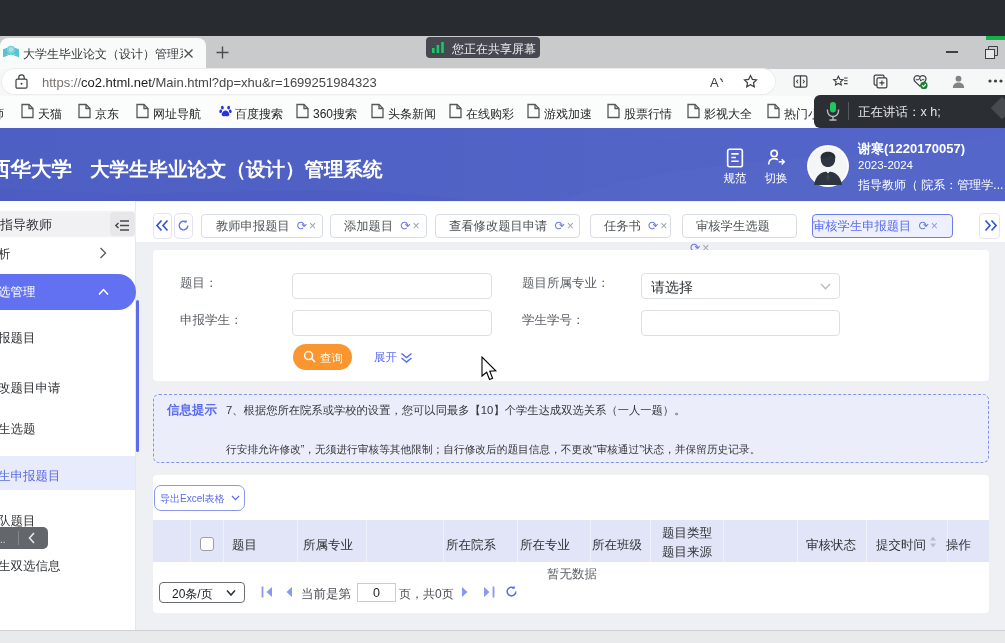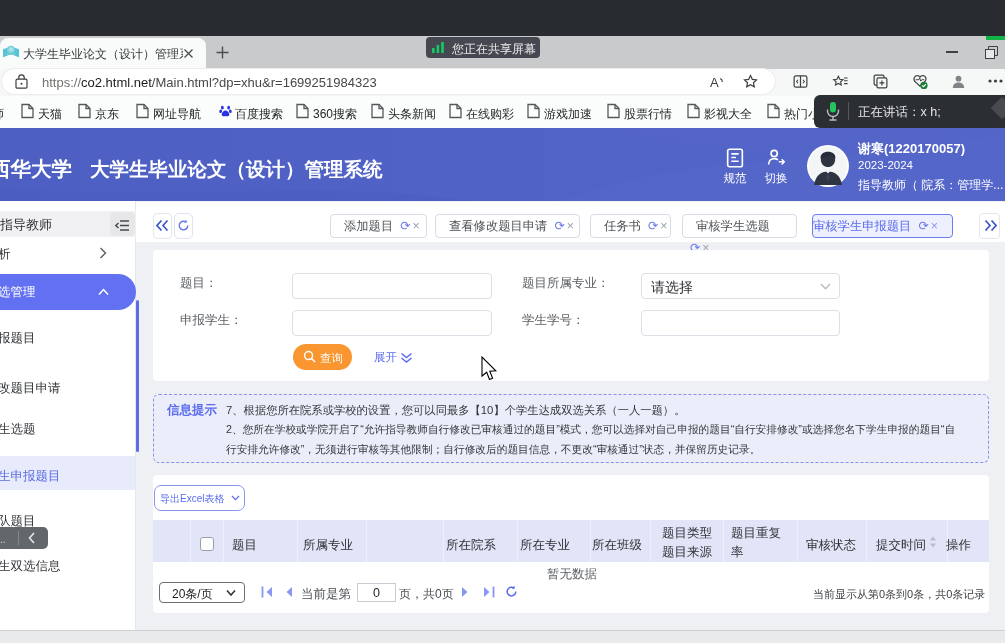--- a/index.html
+++ b/index.html
@@ -263,20 +263,21 @@
 <div class="abs tabrow"></div>
 <div class="abs" style="left:153px;top:213px;width:19px;height:26px;background:#fff;border:1px solid #e3e6ef;border-radius:4px;box-sizing:border-box;"></div>
 <svg class="abs" style="left:156px;top:219px" width="13" height="13" viewBox="0 0 13 13">
       <path d="M5.5 1.5 L1 6.5 L5.5 11.5 M11.5 1.5 L7 6.5 L11.5 11.5" fill="none" stroke="#3a56c8" stroke-width="1.7"></path>
     </svg>
 <div class="abs" style="left:174px;top:213px;width:19px;height:26px;background:#fff;border:1px solid #dfe3f2;border-radius:5px;box-sizing:border-box;"></div>
 <svg class="abs" style="left:177px;top:219px" width="13" height="13" viewBox="0 0 24 24">
       <path d="M20 12 a8 8 0 1 1 -2.8 -6" fill="none" stroke="#6577e8" stroke-width="2.6"></path>
       <path d="M17.5 1.5 L17.8 6.6 L12.9 6.2 Z" fill="#6577e8"></path>
     </svg>
+<div class="abs chip" style="left:201px;width:120px;"><span style="margin-left:14px;">教师申报题目</span><span class="ic" style="margin-left:7px;">⟳</span><span class="xc" style="margin-left:2px;">×</span></div>
 <div class="abs chip" style="left:330px;width:95px;"><span style="margin-left:13px;">添加题目</span><span class="ic" style="margin-left:7px;">⟳</span><span class="xc" style="margin-left:2px;">×</span></div>
 <div class="abs chip" style="left:435px;width:143px;"><span style="margin-left:13px;">查看修改题目申请</span><span class="ic" style="margin-left:7px;">⟳</span><span class="xc" style="margin-left:2px;">×</span></div>
 <div class="abs chip" style="left:590px;width:79px;"><span style="margin-left:13px;">任务书</span><span class="ic" style="margin-left:7px;">⟳</span><span class="xc" style="margin-left:2px;">×</span></div>
 <div class="abs chip" style="left:682px;width:113px;"><span style="margin-left:13px;">审核学生选题</span><span class="ic" style="margin-left:7px;">⟳</span><span class="xc" style="margin-left:2px;">×</span></div>
 <div class="abs chip on" style="left:812px;width:139px;"><span style="">审核学生申报题目</span><span class="ic" style="margin-left:7px;">⟳</span><span class="xc" style="margin-left:2px;color:#8a97ef;">×</span></div>
 <div class="abs" style="left:979px;top:213px;width:21px;height:26px;background:#fff;border:1px solid #e3e6ef;border-radius:4px;box-sizing:border-box;"></div>
 <svg class="abs" style="left:984px;top:219px" width="13" height="13" viewBox="0 0 13 13">
       <path d="M1.5 1.5 L6 6.5 L1.5 11.5 M7.5 1.5 L12 6.5 L7.5 11.5" fill="none" stroke="#3a56c8" stroke-width="1.7"></path>
     </svg>
 <div class="abs card" style="left:153px;top:250px;width:836px;height:131px;"></div>
@@ -298,21 +299,20 @@
       <path d="M9.3 9.3 L13 13" stroke="#fff" stroke-width="1.6"></path>
     </svg>
 <div class="abs tx" style="left:320px;top:351px;font-size:11.5px;color:#fff;">查询</div>
 <div class="abs tx" style="left:374px;top:350px;font-size:11.5px;color:#5a6bef;">展开</div>
 <svg class="abs" style="left:400px;top:352px" width="13" height="12" viewBox="0 0 13 12">
       <path d="M1.5 1.5 L6.5 5.5 L11.5 1.5 M1.5 6 L6.5 10 L11.5 6" fill="none" stroke="#5a6bef" stroke-width="1.5"></path>
     </svg>
 <div class="abs infocard"></div>
 <div class="abs tx" style="left:167px;top:402px;font-size:12.5px;font-weight:bold;color:#5a6bef;">信息提示</div>
 <div class="abs infotx tx" style="left:226px;top:403px;font-size:11.3px;">7、根据您所在院系或学校的设置，您可以同最多【10】个学生达成双选关系（一人一题）。</div>
-<div class="abs infotx tx" style="left:226px;top:423px;font-size:10.7px;">2、您所在学校或学院开启了“允许指导教师自行修改已审核通过的题目”模式，您可以选择对自己申报的题目“自行安排修改”或选择您名下学生申报的题目“自</div>
 <div class="abs infotx tx" style="left:226px;top:443px;font-size:10.7px;">行安排允许修改”，无须进行审核等其他限制；自行修改后的题目信息，不更改“审核通过”状态，并保留历史记录。</div>
 <div class="abs card" style="left:153px;top:475px;width:836px;height:138px;"></div>
 <div class="abs" style="left:154px;top:485px;width:91px;height:26px;background:#fff;border:1px solid #8a96ea;border-radius:7px;box-sizing:border-box;"></div>
 <div class="abs tx" style="left:160px;top:492px;font-size:10px;color:#5a6bef;">导出Excel表格</div>
 <svg class="abs" style="left:231px;top:495px" width="9" height="6" viewBox="0 0 9 6">
       <path d="M1 1 L4.5 4.7 L8 1" fill="none" stroke="#5a6bef" stroke-width="1.2"></path>
     </svg>
 <div class="abs thead" style="left:153px;top:520px;width:836px;height:42px;"></div>
     <div class="abs" style="left:190px;top:520px;width:1px;height:42px;background:#eef0fa;"></div>
     <div class="abs" style="left:223px;top:520px;width:1px;height:42px;background:#eef0fa;"></div>
@@ -326,21 +326,20 @@
     <div class="abs" style="left:797px;top:520px;width:1px;height:42px;background:#eef0fa;"></div>
     <div class="abs" style="left:866px;top:520px;width:1px;height:42px;background:#eef0fa;"></div>
     <div class="abs" style="left:947px;top:520px;width:1px;height:42px;background:#eef0fa;"></div>
 <div class="abs" style="left:200px;top:537px;width:14px;height:14px;background:#fff;border:1px solid #9aa0ab;border-radius:3px;box-sizing:border-box;"></div>
 <div class="abs th tx" style="left:232px;top:536px;">题目</div>
 <div class="abs th tx" style="left:303px;top:536px;">所属专业</div>
 <div class="abs th tx" style="left:446px;top:536px;">所在院系</div>
 <div class="abs th tx" style="left:520px;top:536px;">所在专业</div>
 <div class="abs th tx" style="left:592px;top:536px;">所在班级</div>
 <div class="abs th" style="left:652px;top:524px;width:70px;">题目类型<br>题目来源</div>
-<div class="abs th" style="left:731px;top:524px;width:70px;text-align:left;">题目重复<br>率</div>
 <div class="abs th tx" style="left:806px;top:536px;">审核状态</div>
 <div class="abs th tx" style="left:876px;top:536px;">提交时间</div>
 <svg class="abs" style="left:929px;top:536px" width="8" height="12" viewBox="0 0 8 12">
       <path d="M4 0.5 L7 4.5 H1 Z" fill="#b9bdc7"></path>
       <path d="M4 11.5 L1 7.5 H7 Z" fill="#b9bdc7"></path>
     </svg>
 <div class="abs th tx" style="left:946px;top:536px;">操作</div>
 <div class="abs tx" style="left:547px;top:566px;font-size:12.5px;color:#5f6368;">暂无数据</div>
 <div class="abs" style="left:159px;top:582px;width:86px;height:21px;background:#fff;border:1px solid #6b6e73;border-radius:4px;box-sizing:border-box;"></div>
 <div class="abs tx" style="left:172px;top:586px;font-size:12px;color:#1d1e20;">20条/页</div>
@@ -361,18 +360,17 @@
       <path d="M1 1 L6.5 6 L1 11 Z" fill="#8a97ef"></path>
     </svg>
 <svg class="abs pgi" style="left:483px;top:586px" width="13" height="12" viewBox="0 0 13 12">
       <path d="M1 1 L6.5 6 L1 11 Z" fill="#8a97ef"></path>
       <path d="M10.5 0.5 V11.5" stroke="#8a97ef" stroke-width="1.8"></path>
     </svg>
 <svg class="abs" style="left:505px;top:585px" width="13" height="13" viewBox="0 0 24 24">
       <path d="M20 12 a8 8 0 1 1 -2.8 -6" fill="none" stroke="#5a6bef" stroke-width="2.8"></path>
       <path d="M17.5 1.5 L17.8 6.9 L12.7 6.4 Z" fill="#5a6bef"></path>
     </svg>
-<div class="abs tx" style="left:813px;top:587px;font-size:11px;color:#3f4246;">当前显示从第0条到0条，共0条记录</div>
 <div class="abs" style="left:0;top:630px;width:1005px;height:1px;background:#cfd0d1;"></div>
 <svg class="abs" style="left:479px;top:356px" width="20" height="26" viewBox="0 0 20 26">
       <path d="M3 1 L3 20 L7.7 16.2 L10.5 23.5 L13.6 22.2 L10.8 15.2 L16.8 14.8 Z" fill="#fff" stroke="#000" stroke-width="1.1"></path>
     </svg>
 </div>
 
 </body></html>

